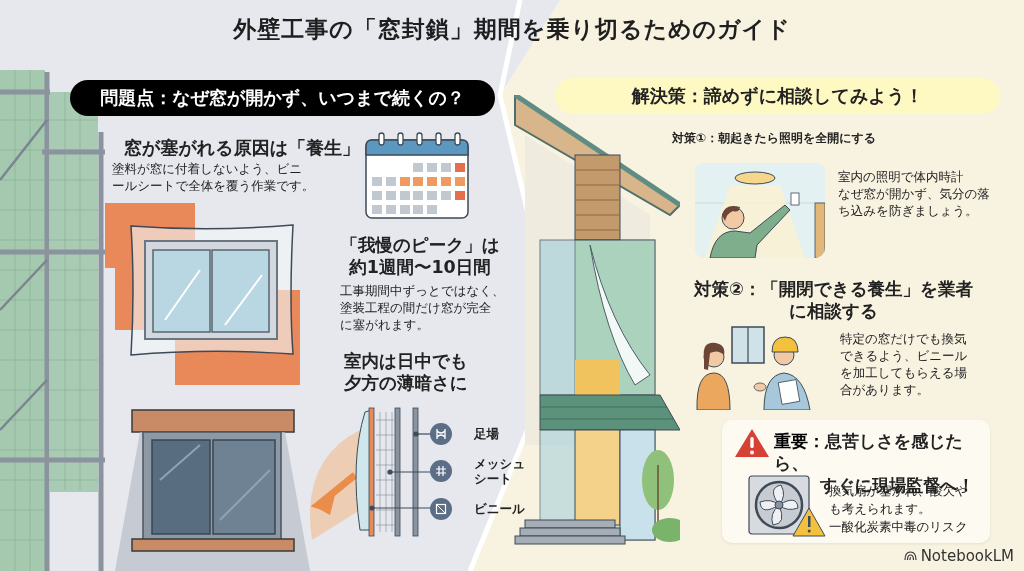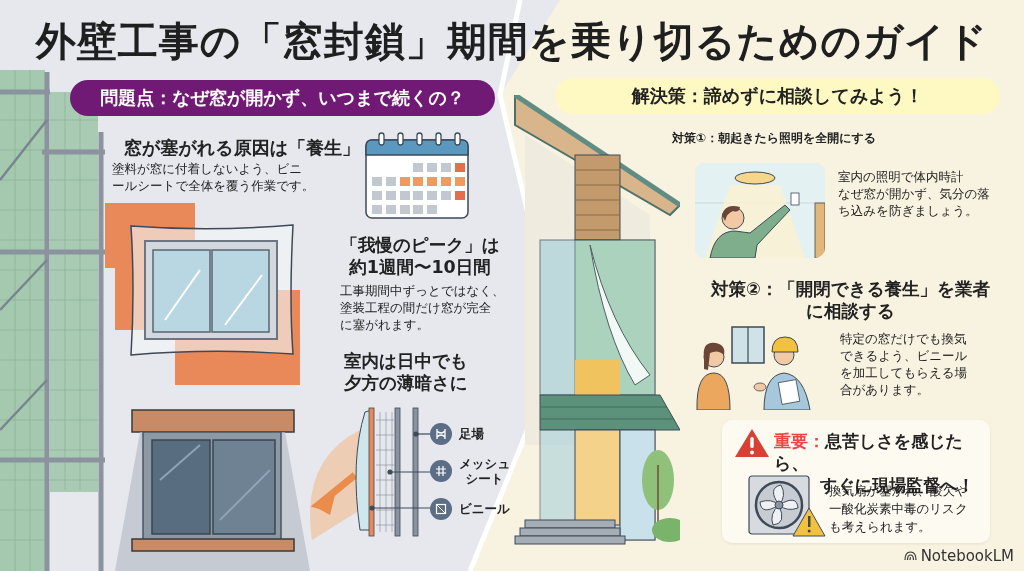--- a/index.html
+++ b/index.html
@@ -2,30 +2,30 @@
 <html><head>
 <meta charset="utf-8">
 <style>
   * { box-sizing: border-box; margin: 0; padding: 0; }
   html, body { width: 1024px; height: 571px; overflow: hidden; }
   body { font-family: "DejaVu Sans", "Liberation Sans", sans-serif; color: #222; position: relative; background: #f7f1e1; }
   .bg-left { position: absolute; left: 0; top: 0; width: 560px; height: 571px; background: #e6e8ee;
     clip-path: polygon(0 0, 520px 0, 560px 0, 500px 95px, 560px 350px, 470px 571px, 0 571px); }
   .bg-right { position: absolute; left: 0; top: 0; width: 1024px; height: 571px; background: #f8f2e0; }
   .divider { position: absolute; left: 0; top: 0; width: 1024px; height: 571px; pointer-events: none; }
-  .title { position: absolute; top: 14px; left: 0; width: 1024px; text-align: center; font-size: 40px; font-weight: bold; color: #1f1f1f; letter-spacing: 1px; }
+  .title { position: absolute; top: 14px; left: 0; width: 1024px; text-align: center; font-size: 23px; font-weight: bold; color: #1f1f1f; letter-spacing: 1px; }
   .pill { position: absolute; border-radius: 22px; text-align: center; font-weight: bold; font-size: 18px; line-height: 36px; height: 36px; }
-  .pill-left { left: 70px; top: 80px; width: 425px; background: #701a75; color: #fff; }
+  .pill-left { left: 70px; top: 80px; width: 425px; background: #000000; color: #fff; }
   .pill-right { left: 555px; top: 78px; width: 445px; background: #fef9c3; color: #222; }
   .abs { position: absolute; }
   .h-bold { font-weight: bold; color: #222; }
   .small { font-size: 12.5px; line-height: 17px; color: #222; }
   .notebook { position: absolute; right: 10px; bottom: 6px; font-size: 15px; color: #333; display: flex; align-items: center; gap: 4px; }
   .card { position: absolute; border-radius: 10px; }
-  .legend-row { position: absolute; display: flex; align-items: center; gap: 7px; font-size: 12.5px; font-weight: bold; color: #222; }
+  .legend-row { position: absolute; display: flex; align-items: center; gap: 22px; font-size: 12.5px; font-weight: bold; color: #222; }
   .legend-dot { width: 22px; height: 22px; border-radius: 50%; background: #5b6e86; display: flex; align-items: center; justify-content: center; }
 </style>
 </head>
 <body>
 
 <div class="bg-right"></div>
 <div class="bg-left"></div>
 
 <svg class="divider" viewBox="0 0 1024 571">
   <polyline points="520,0 500,95 560,350 470,571" fill="none" stroke="#ffffff" stroke-width="5"></polyline>
@@ -188,21 +188,21 @@
   </g>
 </svg>
 <div class="legend-row" style="left:430px;top:423px;">
   <span class="legend-dot">
       <svg width="12" height="12">
         <path d="M2,1 L2,11 M10,1 L10,11 M2,3 Q6,7 10,3 M2,9 Q6,5 10,9" stroke="#fff" stroke-width="1.3" fill="none"></path>
       </svg>
     </span>
   <span>足場</span>
 </div>
-<div class="legend-row" style="left:430px;top:456px;line-height:15px;text-align:center;">
+<div class="legend-row" style="left:430px;top:456px;line-height:15px;">
   <span class="legend-dot">
       <svg width="12" height="12">
         <path d="M1,4 H11 M1,8 H11 M4,1 V11 M8,1 V11" stroke="#fff" stroke-width="1.2"></path>
       </svg>
     </span>
   <span>
       <div>メッシュ</div>
       <div>シート</div>
     </span>
 </div>
@@ -265,21 +265,21 @@
     <path d="M27,52 Q30,40 45,44 Q44,50 38,48 Q32,50 30,58 Z" fill="#6b4535"></path>
     <path d="M15,95 Q20,68 40,68 L55,70 L90,42 L95,47 L62,82 L60,95 Z" fill="#7fae8c" stroke="#3e4a57" stroke-width="1"></path>
   </svg>
 </div>
 <div class="abs small" style="left:838px;top:168px;">
   <div>室内の照明で体内時計</div>
   <div>なぜ窓が開かず、気分の落</div>
   <div>ち込みを防ぎましょう。</div>
 </div>
 
-<div class="abs h-bold" style="left:694px;top:278px;font-size:17.5px;line-height:22px;text-align:center;margin-left:17px;">
+<div class="abs h-bold" style="left:694px;top:278px;font-size:17.5px;line-height:22px;text-align:center;">
   <div>対策②：「開閉できる養生」を業者</div>
   <div>に相談する</div>
 </div>
 <svg class="abs" style="left:692px;top:325px;" width="140" height="85" viewBox="0 0 140 85">
   <rect x="40" y="2" width="32" height="36" fill="#cfe2e8" stroke="#3e4a57" stroke-width="1.5"></rect>
   <line x1="56" y1="2" x2="56" y2="38" stroke="#3e4a57" stroke-width="1.2"></line>
   <path d="M5,85 Q4,48 22,48 Q38,48 38,85 Z" fill="#eba75e" stroke="#3e4a57" stroke-width="1"></path>
   <circle cx="22" cy="32" r="10" fill="#f2c9a5" stroke="#3e4a57" stroke-width="1"></circle>
   <path d="M12,32 Q10,16 24,18 Q34,20 32,30 Q26,24 18,28 L16,45 L12,44 Z" fill="#6b4535"></path>
   <path d="M72,85 Q72,50 92,48 Q112,50 118,85 Z" fill="#a7c8db" stroke="#3e4a57" stroke-width="1"></path>
@@ -295,41 +295,41 @@
   <div>合があります。</div>
 </div>
 
 <div class="card" style="left:722px;top:420px;width:268px;height:123px;background:#fdfaf2;box-shadow:0 1px 3px rgba(0,0,0,0.08);">
   <svg class="abs" style="left:12px;top:8px;" width="36" height="30" viewBox="0 0 36 30">
     <polygon points="18,1 35,29 1,29" fill="#d64035"></polygon>
     <rect x="16.3" y="9" width="3.4" height="11" rx="1.5" fill="#fff"></rect>
     <circle cx="18" cy="24.5" r="2" fill="#fff"></circle>
   </svg>
   <div class="abs" style="left:52px;top:10px;font-size:17px;font-weight:bold;line-height:22px;">
-    <span style="color:#ef4444;">重要：</span><span>息苦しさを感じたら、</span>
+    <span style="color:#000000;">重要：</span><span>息苦しさを感じたら、</span>
     <div style="padding-left:46px;">すぐに現場監督へ！</div>
   </div>
   <svg class="abs" style="left:25px;top:54px;" width="80" height="64" viewBox="0 0 80 64">
     <rect x="2" y="2" width="60" height="58" rx="3" fill="#d7dbe0" stroke="#3e4a57" stroke-width="1.2"></rect>
     <circle cx="32" cy="31" r="23" fill="#c7ccd3" stroke="#3e4a57" stroke-width="2.5"></circle>
     <g fill="#eef0f3" stroke="#3e4a57" stroke-width="1">
       <path d="M32,31 Q20,14 34,11 Q40,22 32,31 Z"></path>
         <path d="M32,31 Q50,20 51,34 Q40,38 32,31 Z"></path>
       <path d="M32,31 Q40,50 26,51 Q22,40 32,31 Z"></path>
         <path d="M32,31 Q14,42 13,28 Q24,24 32,31 Z"></path>
     </g>
     <circle cx="32" cy="31" r="4" fill="#8a939e" stroke="#3e4a57"></circle>
     <polygon points="62,34 78,62 46,62" fill="#f3c13d" stroke="#3e4a57" stroke-width="1"></polygon>
     <rect x="61" y="42" width="2.5" height="11" fill="#3e4a57"></rect>
       <circle cx="62.2" cy="57" r="1.5" fill="#3e4a57"></circle>
   </svg>
   <div class="abs small" style="left:107px;top:62px;line-height:18px;">
     <div>換気扇が塞がれ、酸欠や</div>
+    <div>も考えられます。</div>
     <div>一酸化炭素中毒のリスク</div>
-    <div>も考えられます。</div>
   </div>
 </div>
 
 <div class="notebook">
   <svg width="13" height="10" viewBox="0 0 13 10">
       <path d="M1,9 Q1,1 6.5,1 Q12,1 12,9 M3.5,9 Q3.5,4 6.5,4 Q9.5,4 9.5,9 M6,9 Q6,6.5 7,6.5" stroke="#333" stroke-width="1.2" fill="none"></path>
     </svg>
   <span>NotebookLM</span>
 </div>
 

